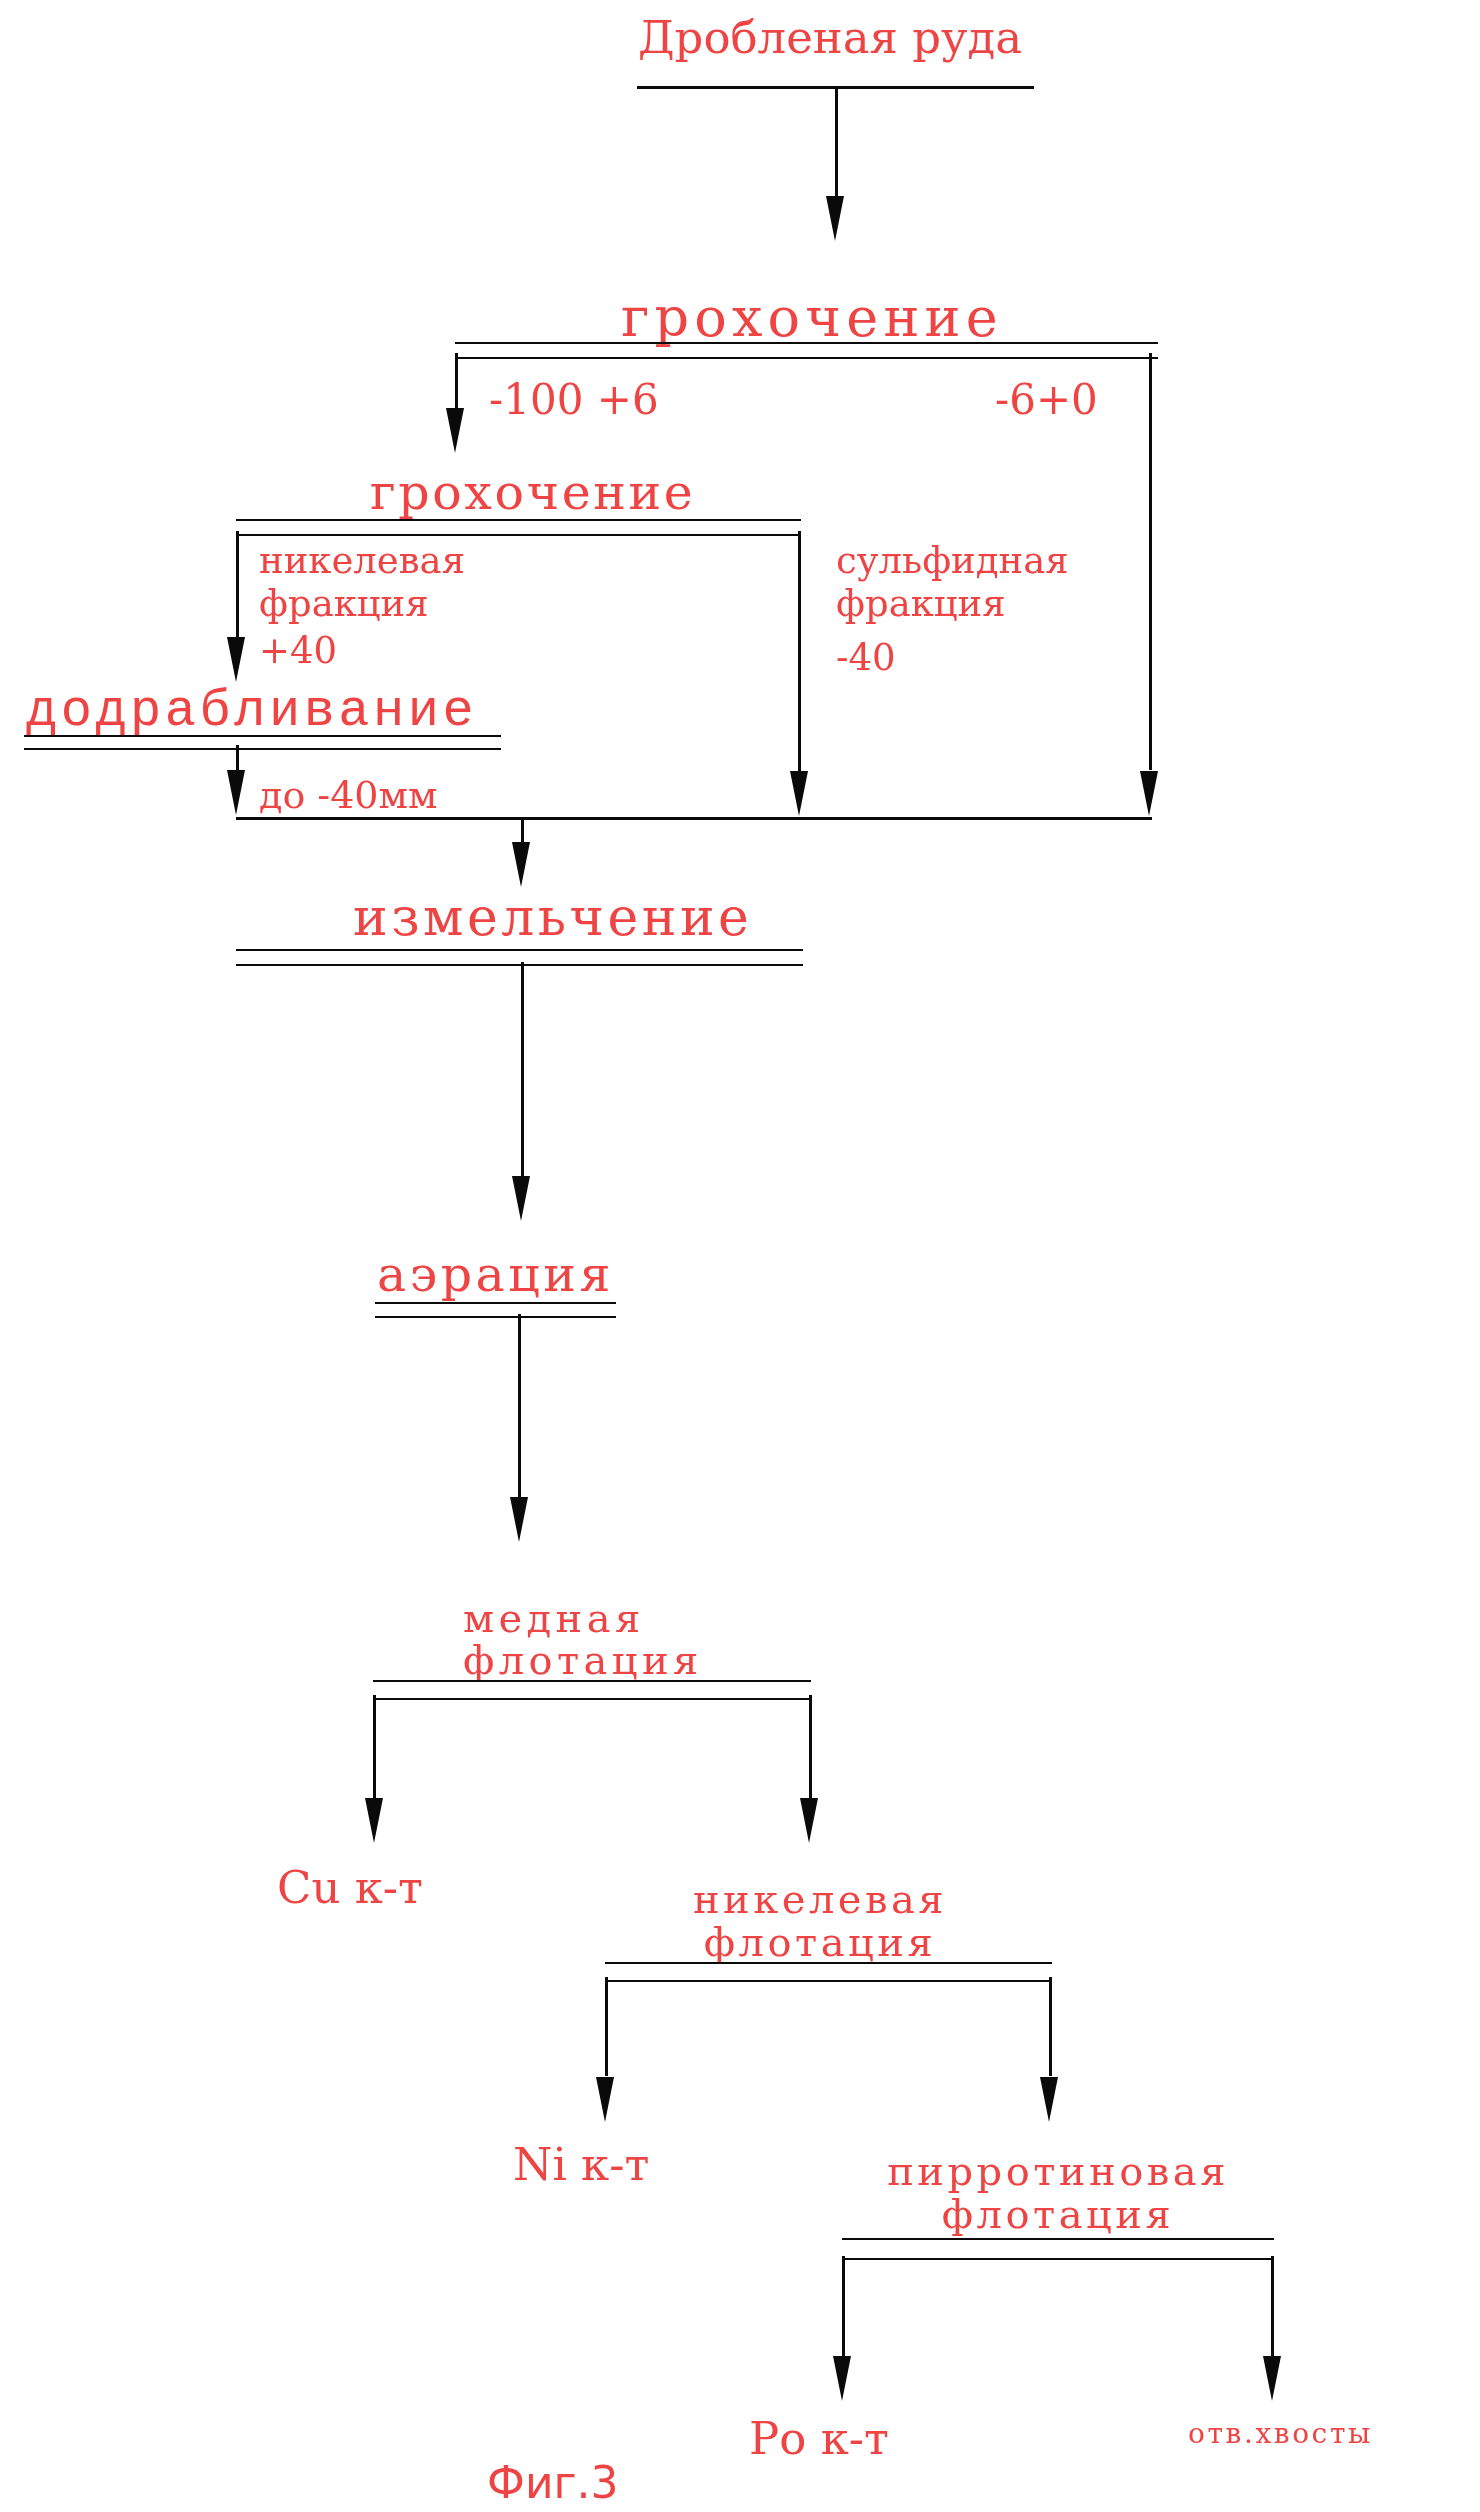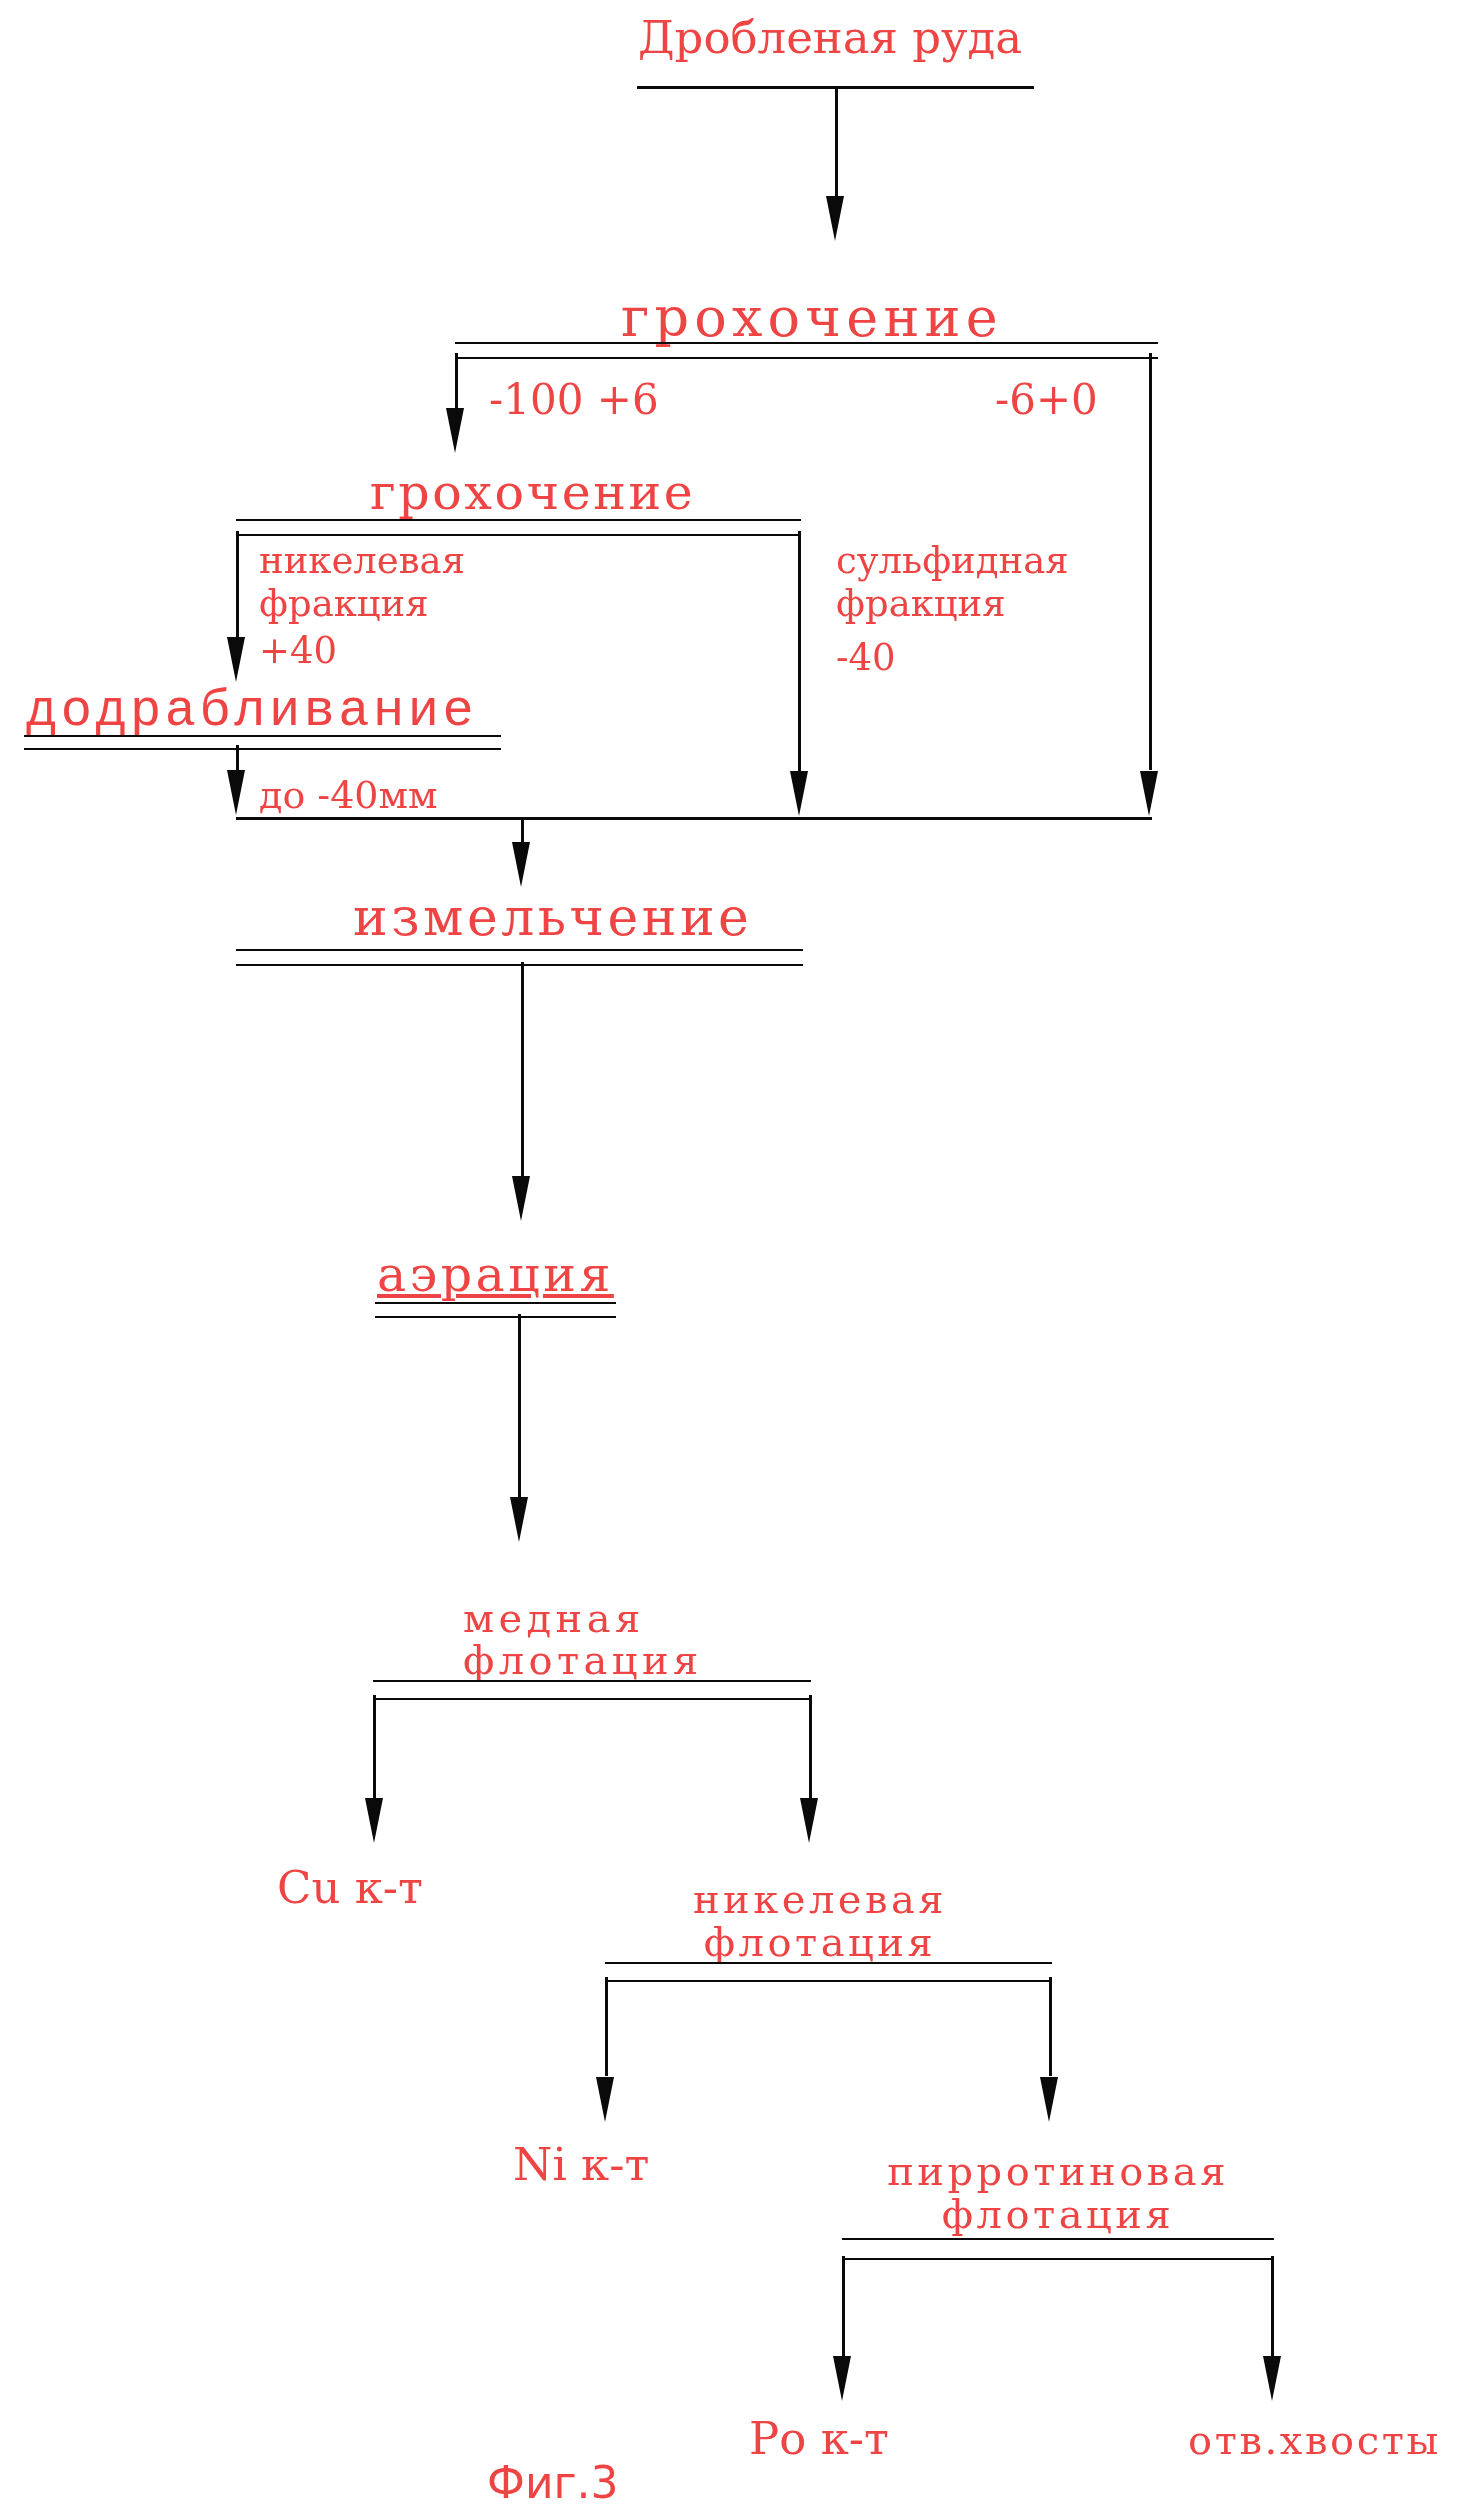--- a/index.html
+++ b/index.html
@@ -67,21 +67,21 @@
 
   <div class="hl" style="left:236px;top:817px;width:916px;"></div>
   <div class="vl" style="left:521px;top:819px;height:24.4px;"></div>
   <div class="ah" style="left:512px;top:842px;"></div>
 
   <div class="t" style="left:353px;top:887px;font-size:52px;letter-spacing:3.5px;">измельчение</div>
   <div class="bar" style="left:236px;top:949px;width:567px;height:13px;"></div>
   <div class="vl" style="left:521px;top:962px;height:214px;"></div>
   <div class="ah" style="left:512px;top:1176px;"></div>
 
-  <div class="t" style="left:377px;top:1246px;font-size:49px;letter-spacing:3.5px;text-decoration:underline;">аэрация</div>
+  <div class="t" style="left:377px;top:1246px;font-size:49px;letter-spacing:3.5px;">аэрация</div>
   <div class="bar" style="left:375px;top:1302px;width:241px;height:12.2px;"></div>
   <div class="vl" style="left:518px;top:1314px;height:185px;"></div>
   <div class="ah" style="left:510px;top:1497px;"></div>
 
   <div class="t" style="left:463px;top:1597px;font-size:40px;letter-spacing:4.4px;line-height:42px;">
     <div>медная</div>
     <div>флотация</div>
   </div>
   <div class="bar" style="left:373px;top:1680px;width:438px;height:15.7px;"></div>
   <div class="vl" style="left:373px;top:1695px;height:105px;"></div>
@@ -104,18 +104,18 @@
   <div class="t ctr" style="left:1058px;top:2150px;font-size:40px;letter-spacing:3.5px;line-height:43px;">
     <div>пирротиновая</div>
     <div>флотация</div>
   </div>
   <div class="bar" style="left:842px;top:2238px;width:432px;height:17.5px;"></div>
   <div class="vl" style="left:842px;top:2256px;height:100px;"></div>
   <div class="ah" style="left:833px;top:2356px;"></div>
   <div class="vl" style="left:1271px;top:2256px;height:100px;"></div>
   <div class="ah" style="left:1263px;top:2356px;"></div>
   <div class="t" style="left:749px;top:2412px;font-size:45px;">Ро к-т</div>
-  <div class="t" style="left:1188px;top:2417px;font-size:40px;letter-spacing:2.6px;text-align:right;">отв.хвосты</div>
+  <div class="t" style="left:1188px;top:2417px;font-size:28px;letter-spacing:2.6px;text-align:right;">отв.хвосты</div>
 
   <div class="t" style="left:487px;top:2457px;font-size:44px;font-family:'DejaVu Sans',sans-serif;">Фиг.3</div>
 
 </div>
 
 
 </body></html>

